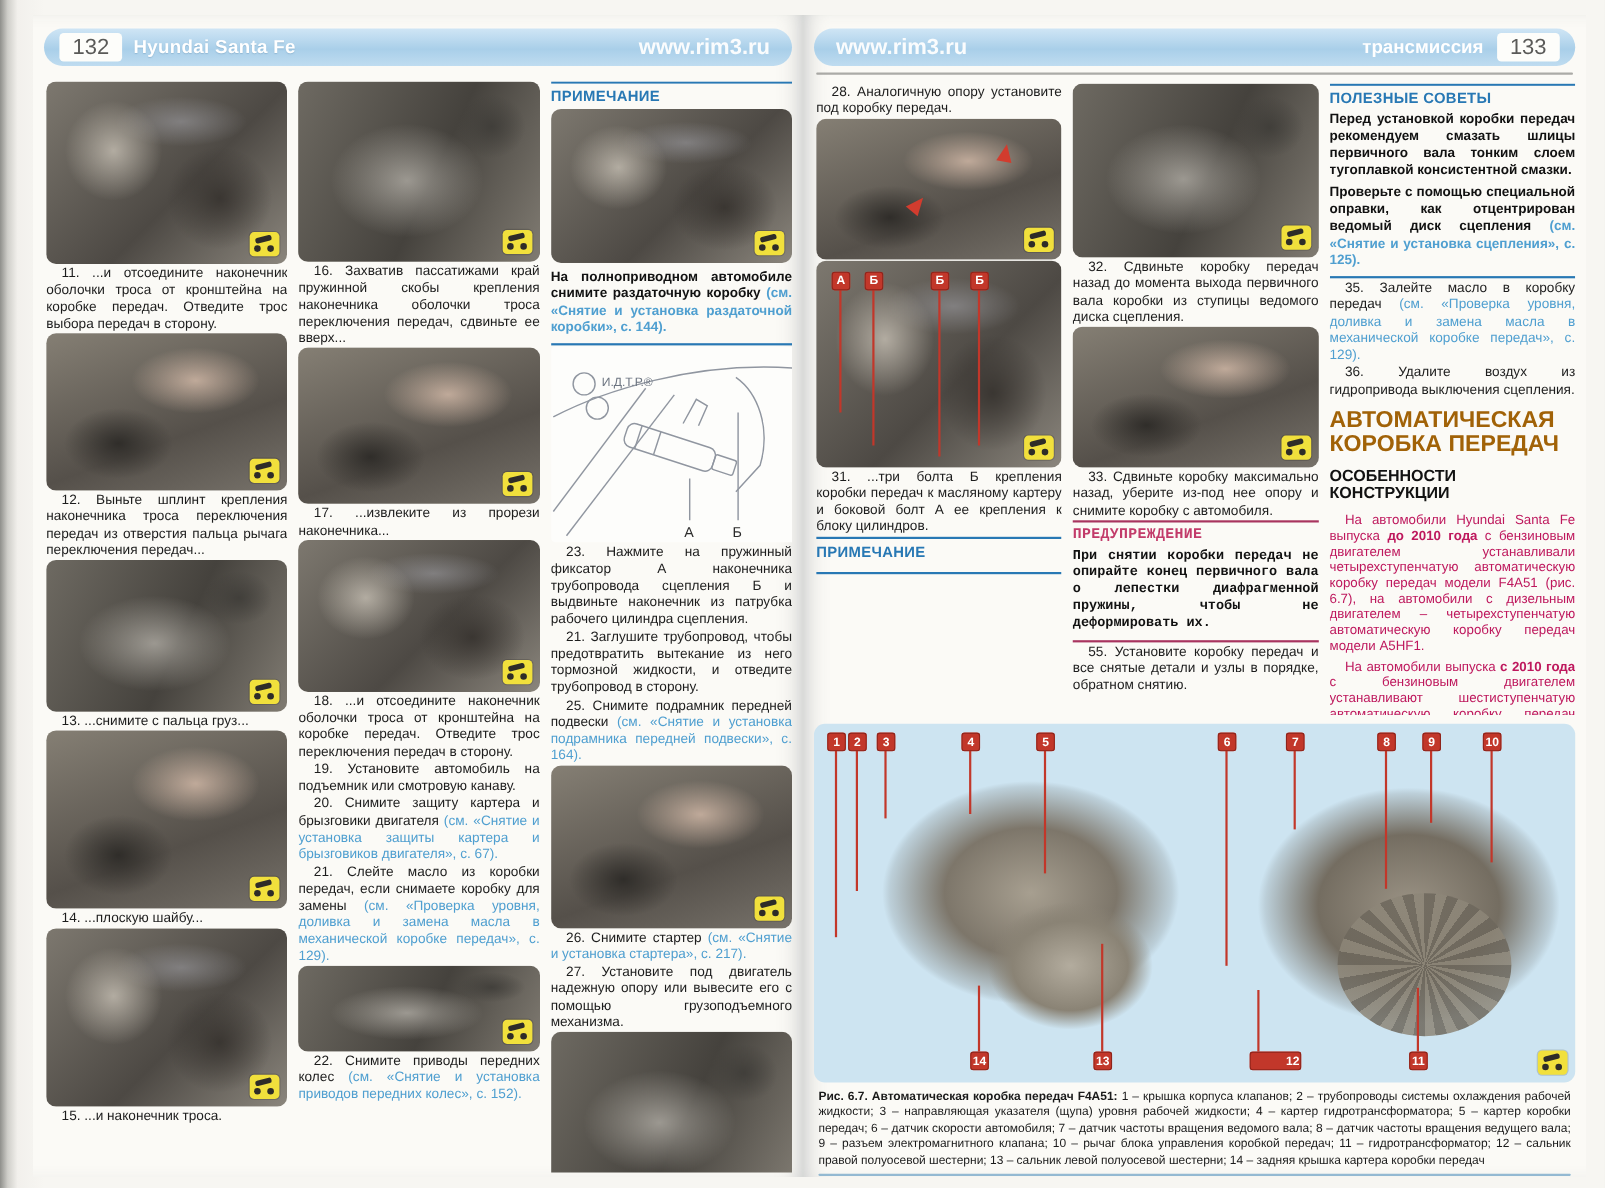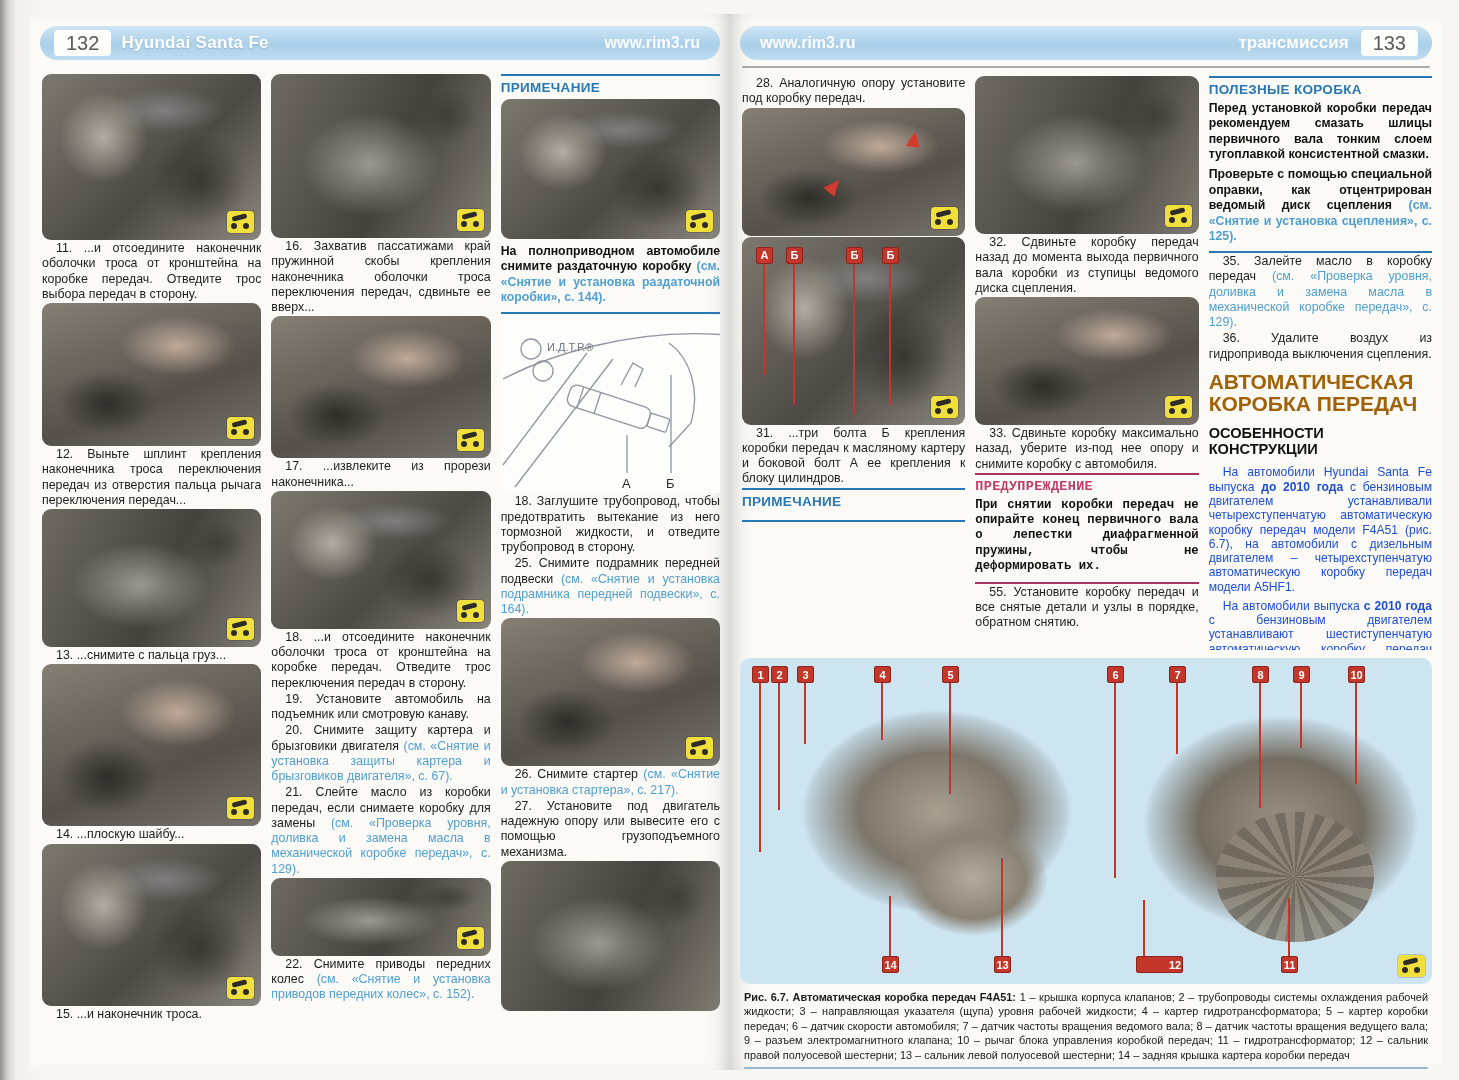--- a/index.html
+++ b/index.html
@@ -10,21 +10,21 @@
   .page-left  { left:30px;  width:700px; box-shadow:inset -14px 0 22px -14px rgba(60,70,80,.35); }
   .page-right { left:730px; width:712px; box-shadow:inset 14px 0 22px -14px rgba(60,70,80,.35); }
 
   
   .ribbon { position:relative; height:34px; margin:12px 10px 6px 10px; border-radius:17px;
             background:linear-gradient(180deg,#cfe5f5,#a9cfe9 55%,#bfdcf0);
             display:flex; align-items:center; color:#fff; }
   .pagenum { background:#fdfdfa; color:#5a5a58; font-size:20px; padding:3px 12px; border-radius:4px;
              margin:0 10px 0 14px; line-height:1; }
   .htitle { font-size:17px; font-weight:bold; letter-spacing:.3px; text-shadow:0 1px 1px rgba(120,160,190,.5); }
-  .hurl { font-weight:bold; font-size:16px; opacity:.95; }
+  .hurl { font-weight:bold; font-size:20px; opacity:.95; }
   .ribbon-left .hurl { margin-left:auto; margin-right:20px; }
   .ribbon-right .hurl { margin-left:20px; }
   .ribbon-right .hsection { margin-left:auto; font-size:17px; font-weight:bold; }
   .ribbon-right .pagenum { margin:0 14px 0 12px; }
   .toprule { height:2px; background:#6a6a66; opacity:.55; margin:2px 12px 0 12px; border-radius:1px; }
 
   
   .cols { display:flex; gap:10px; padding:8px 10px 0 12px; }
   .col { width:226px; display:flex; flex-direction:column; gap:1px; overflow:hidden; }
   .cols-left .col { height:992px; }
@@ -64,21 +64,21 @@
   .ntitle { color:#2878b4; font-weight:bold; font-size:13.5px; margin:1px 0 4px; letter-spacing:.3px; }
   .nbody { font-weight:bold; font-size:12.3px; line-height:1.25; color:#111; text-align:justify; margin:0; }
   .warn { border-color:#a8345f;font-family:Liberation Mono, monospace; }
   .warn .ntitle { color:#c23b6a; }
   .tip-p { margin:0 0 5px; }
   .nbox .photo { margin:2px 0 5px; }
 
   
   .h1amt { color:#a16207; font-size:21px; font-weight:bold; line-height:1.06; margin:8px 0 7px; }
   .h2feat { color:#121212; font-size:14.6px; font-weight:bold; margin:2px 0 7px; }
-  .apara { font-size:12.1px; line-height:1.18; text-align:justify; text-indent:14px; color:#1d4ed8; margin:0 0 4px; }
+  .apara { font-size:12.1px; line-height:1.18; text-align:justify; text-indent:14px; color:#be185d; margin:0 0 4px; }
 
   
   .figure { position:relative; width:692px; height:326px; margin:8px 10px 0 10px; border-radius:10px;
             background:#cde4f1; overflow:hidden; }
   .gbox { position:absolute; border-radius:38% 42% 40% 44%; }
   .gbox-l { left:62px; top:52px; width:300px; height:242px;
             background:radial-gradient(closest-side at 45% 42%, #a79f90, #7d766a 58%, rgba(90,86,78,.15) 95%, rgba(0,0,0,0)); }
   .gbox-l::after { content:""; position:absolute; left:96px; top:110px; width:150px; height:116px; border-radius:50%;
             background:radial-gradient(closest-side, #b3ac9e, #8a8375 70%, rgba(0,0,0,0)); }
   .gbox-r { left:392px; top:58px; width:286px; height:238px;
@@ -179,21 +179,22 @@
             </g>
             <path d="M120 70 l 12 -22 l 10 6 l -8 18"></path>
             <path d="M168 28 C 188 42, 200 74, 190 108 L 168 132"></path>
             <line x1="126" y1="120" x2="126" y2="158"></line>
             <line x1="170" y1="60" x2="170" y2="158"></line>
           </g>
           <text x="46" y="36" font-size="11" fill="#6c7480">И.Д.Т.Р.®</text>
           <text x="121" y="173" font-size="13" fill="#2b2b2b">А</text>
           <text x="165" y="173" font-size="13" fill="#2b2b2b">Б</text>
         </svg>
-        <p class="step">18. Заглушите трубопровод, чтобы предотвратить вытекание из него тормозной жидкости, и отведите трубопровод в сторону.</p>
+        <p class="step">23. Нажмите на пружинный фиксатор А наконечника трубопровода сцепления Б и выдвиньте наконечник из патрубка рабочего цилиндра сцепления.</p>
+        <p class="step">21. Заглушите трубопровод, чтобы предотвратить вытекание из него тормозной жидкости, и отведите трубопровод в сторону.</p>
         <p class="step"><span>25. Снимите подрамник передней подвески </span><span class="link">(см. «Снятие и установка подрамника передней подвески», с. 164).</span></p>
         <div class="photo phB" style="height:148px">
             <span class="idtr-badge"></span>
           </div>
         <p class="step"><span>26. Снимите стартер </span><span class="link">(см. «Снятие и установка стартера», с. 217).</span></p>
         <p class="step">27. Установите под двигатель надежную опору или вывесите его с помощью грузоподъемного механизма.</p>
         <div class="photo phC" style="height:150px"></div>
       </div>
     </div>
   </div>
@@ -246,21 +247,21 @@
         <p class="step">33. Сдвиньте коробку максимально назад, уберите из-под нее опору и снимите коробку с автомобиля.</p>
         <div class="nbox warn">
           <div class="ntitle">ПРЕДУПРЕЖДЕНИЕ</div>
           <p class="nbody">При снятии коробки передач не опирайте конец первичного вала о лепестки диафрагменной пружины, чтобы не деформировать их.</p>
         </div>
         <p class="step">55. Установите коробку передач и все снятые детали и узлы в порядке, обратном снятию.</p>
       </div>
 
       <div class="col">
         <div class="nbox">
-          <div class="ntitle">ПОЛЕЗНЫЕ КОРОБКА</div>
+          <div class="ntitle">ПОЛЕЗНЫЕ СОВЕТЫ</div>
           <p class="nbody tip-p">Перед установкой коробки передач рекомендуем смазать шлицы первичного вала тонким слоем тугоплавкой консистентной смазки.</p>
           <p class="nbody"><span>Проверьте с помощью специальной оправки, как отцентрирован ведомый диск сцепления </span><span class="link">(см. «Снятие и установка сцепления», с. 125).</span></p>
         </div>
         <p class="step"><span>35. Залейте масло в коробку передач </span><span class="link">(см. «Проверка уровня, доливка и замена масла в механической коробке передач», с. 129).</span></p>
         <p class="step">36. Удалите воздух из гидропривода выключения сцепления.</p>
         <div class="h1amt">АВТОМАТИЧЕСКАЯ КОРОБКА ПЕРЕДАЧ</div>
         <div class="h2feat">ОСОБЕННОСТИ КОНСТРУКЦИИ</div>
         <p class="apara"><span>На автомобили Hyundai Santa Fe выпуска </span><span class="b">до 2010 года</span><span> с бензиновым двигателем устанавливали четырехступенчатую автоматическую коробку передач модели F4A51 (рис. 6.7), на автомобили с дизельным двигателем – четырехступенчатую автоматическую коробку передач модели A5HF1.</span></p>
         <p class="apara"><span>На автомобили выпуска </span><span class="b">с 2010 года</span><span> с бензиновым двигателем устанавливают шестиступенчатую автоматическую коробку передач модели A6MF2 (рис. 6.8), на автомобили с дизельным двигателем – шестиступенчатую автоматическую коробку передач модели A6LF1. Автоматические коробки передач аналогичны по конструкции, различаются лишь передаточными числами (табл. 6.2) и диаметром гидротрансформатора (236 мм у коробки передач A6MF2 и 260 мм у коробки передач A6LF1).</span></p>
       </div>

